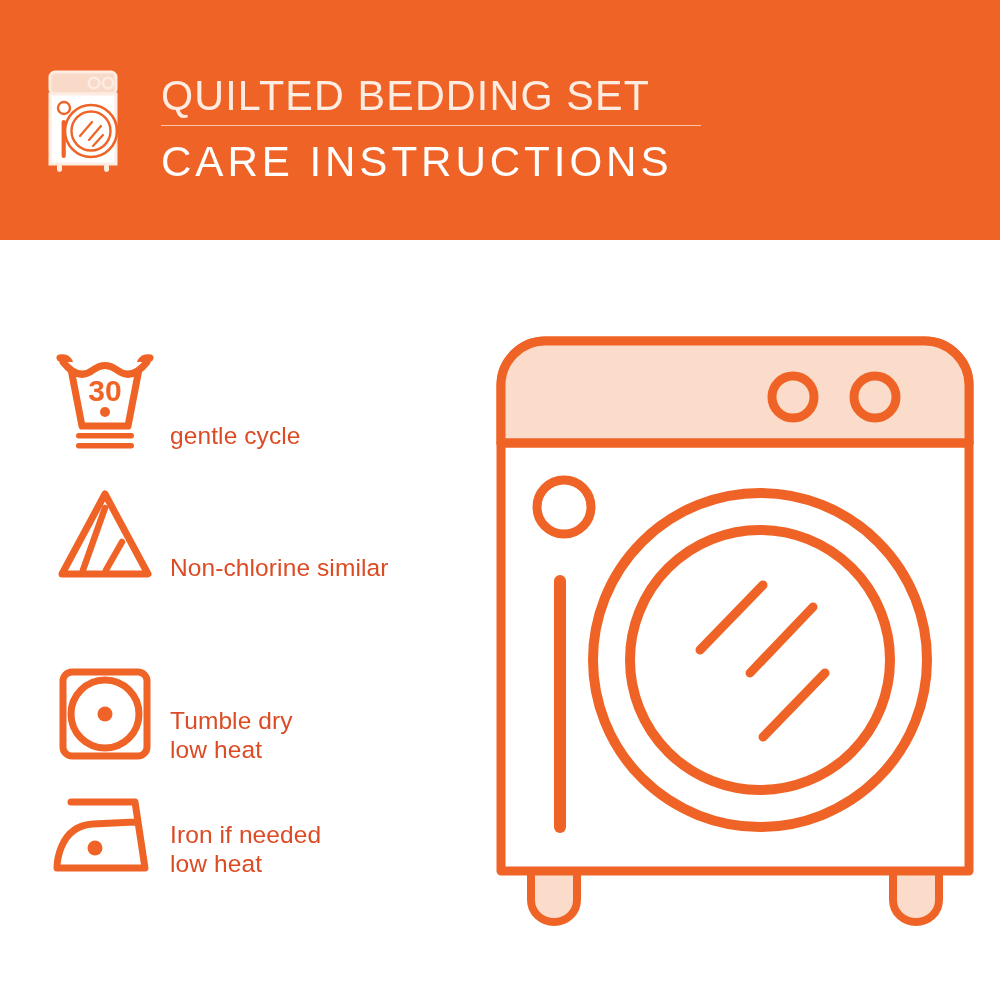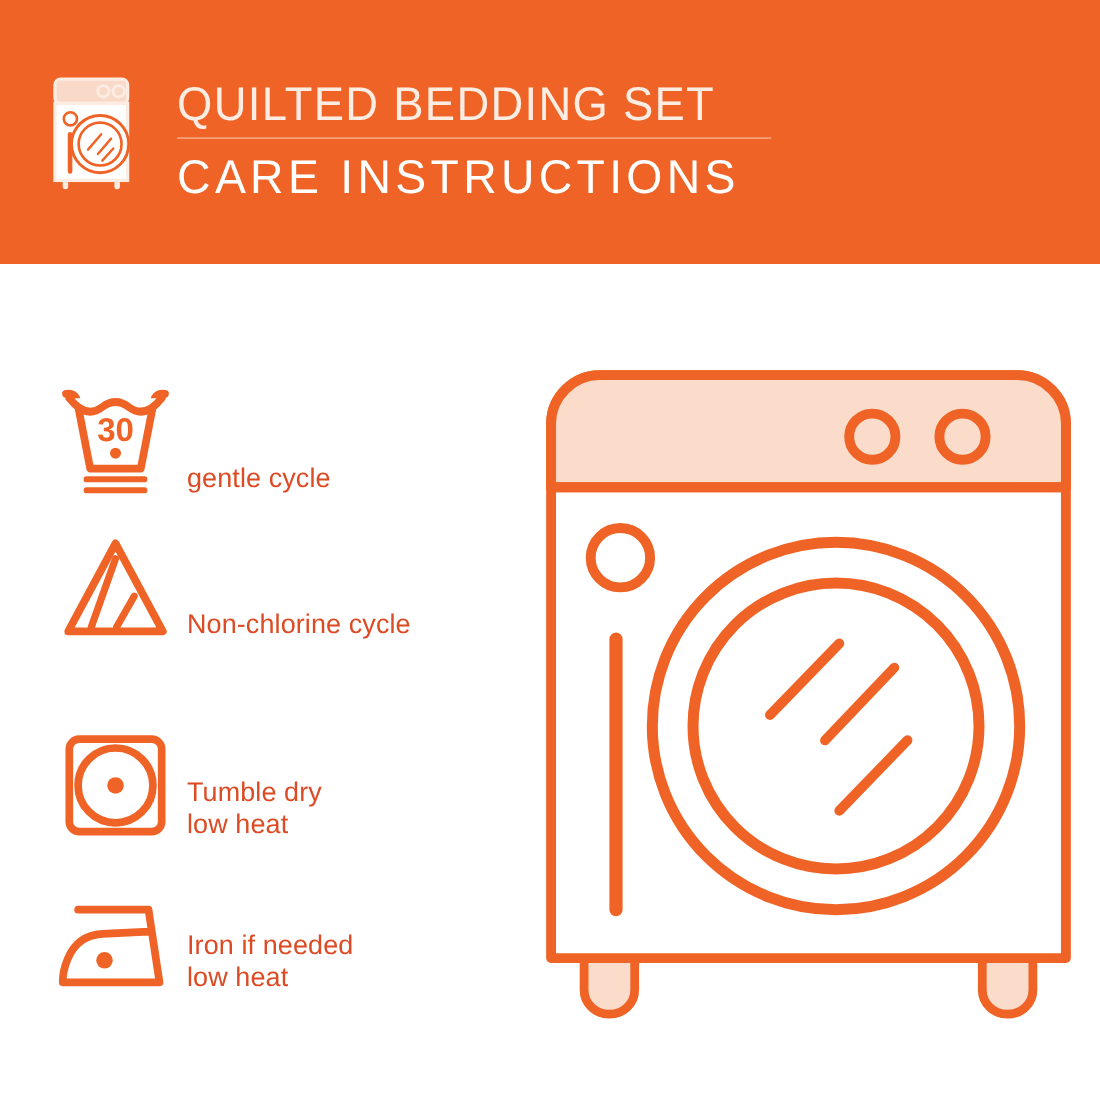--- a/index.html
+++ b/index.html
@@ -77,21 +77,21 @@
   .care-row {
     position: absolute;
     left: 40px;
     width: 430px;
     display: flex;
     align-items: flex-end;
   }
   #care-row-0 { top: 104px; }
   #care-row-1 { top: 244px; }
   #care-row-2 { top: 398px; margin-top: 24px; }
-  #care-row-3 { top: 550px; margin-top: 25px; }
+  #care-row-3 { top: 550px; }
 
   .care-symbol {
     width: 130px;
     flex: 0 0 130px;
     display: flex;
     justify-content: center;
     align-items: flex-start;
     padding-top: 2px;
   }
   .care-text {
@@ -163,21 +163,21 @@
 
   <div class="care-row" id="care-row-1">
     <div class="care-symbol">
       <svg viewBox="0 0 106 96" width="106" height="96">
         <path d="M53 8 L96 88 L10 88 Z" fill="none" stroke="#ef6426" stroke-width="7" stroke-linejoin="round"></path>
         <line x1="53" y1="22" x2="31" y2="84" stroke="#ef6426" stroke-width="6.5" stroke-linecap="round"></line>
         <line x1="70" y1="56" x2="54" y2="84" stroke="#ef6426" stroke-width="6.5" stroke-linecap="round"></line>
       </svg>
     </div>
     <div class="care-text">
-      <div>Non-chlorine cycle</div>
+      <div>Non-chlorine similar</div>
     </div>
   </div>
 
   <div class="care-row" id="care-row-2">
     <div class="care-symbol">
       <svg viewBox="0 0 100 100" width="100" height="100">
         <rect x="8" y="8" width="84" height="84" rx="9" ry="9" fill="none" stroke="#ef6426" stroke-width="7"></rect>
         <circle cx="50" cy="50" r="34" fill="none" stroke="#ef6426" stroke-width="7"></circle>
         <circle cx="50" cy="50" r="7.5" fill="#ef6426"></circle>
       </svg>

